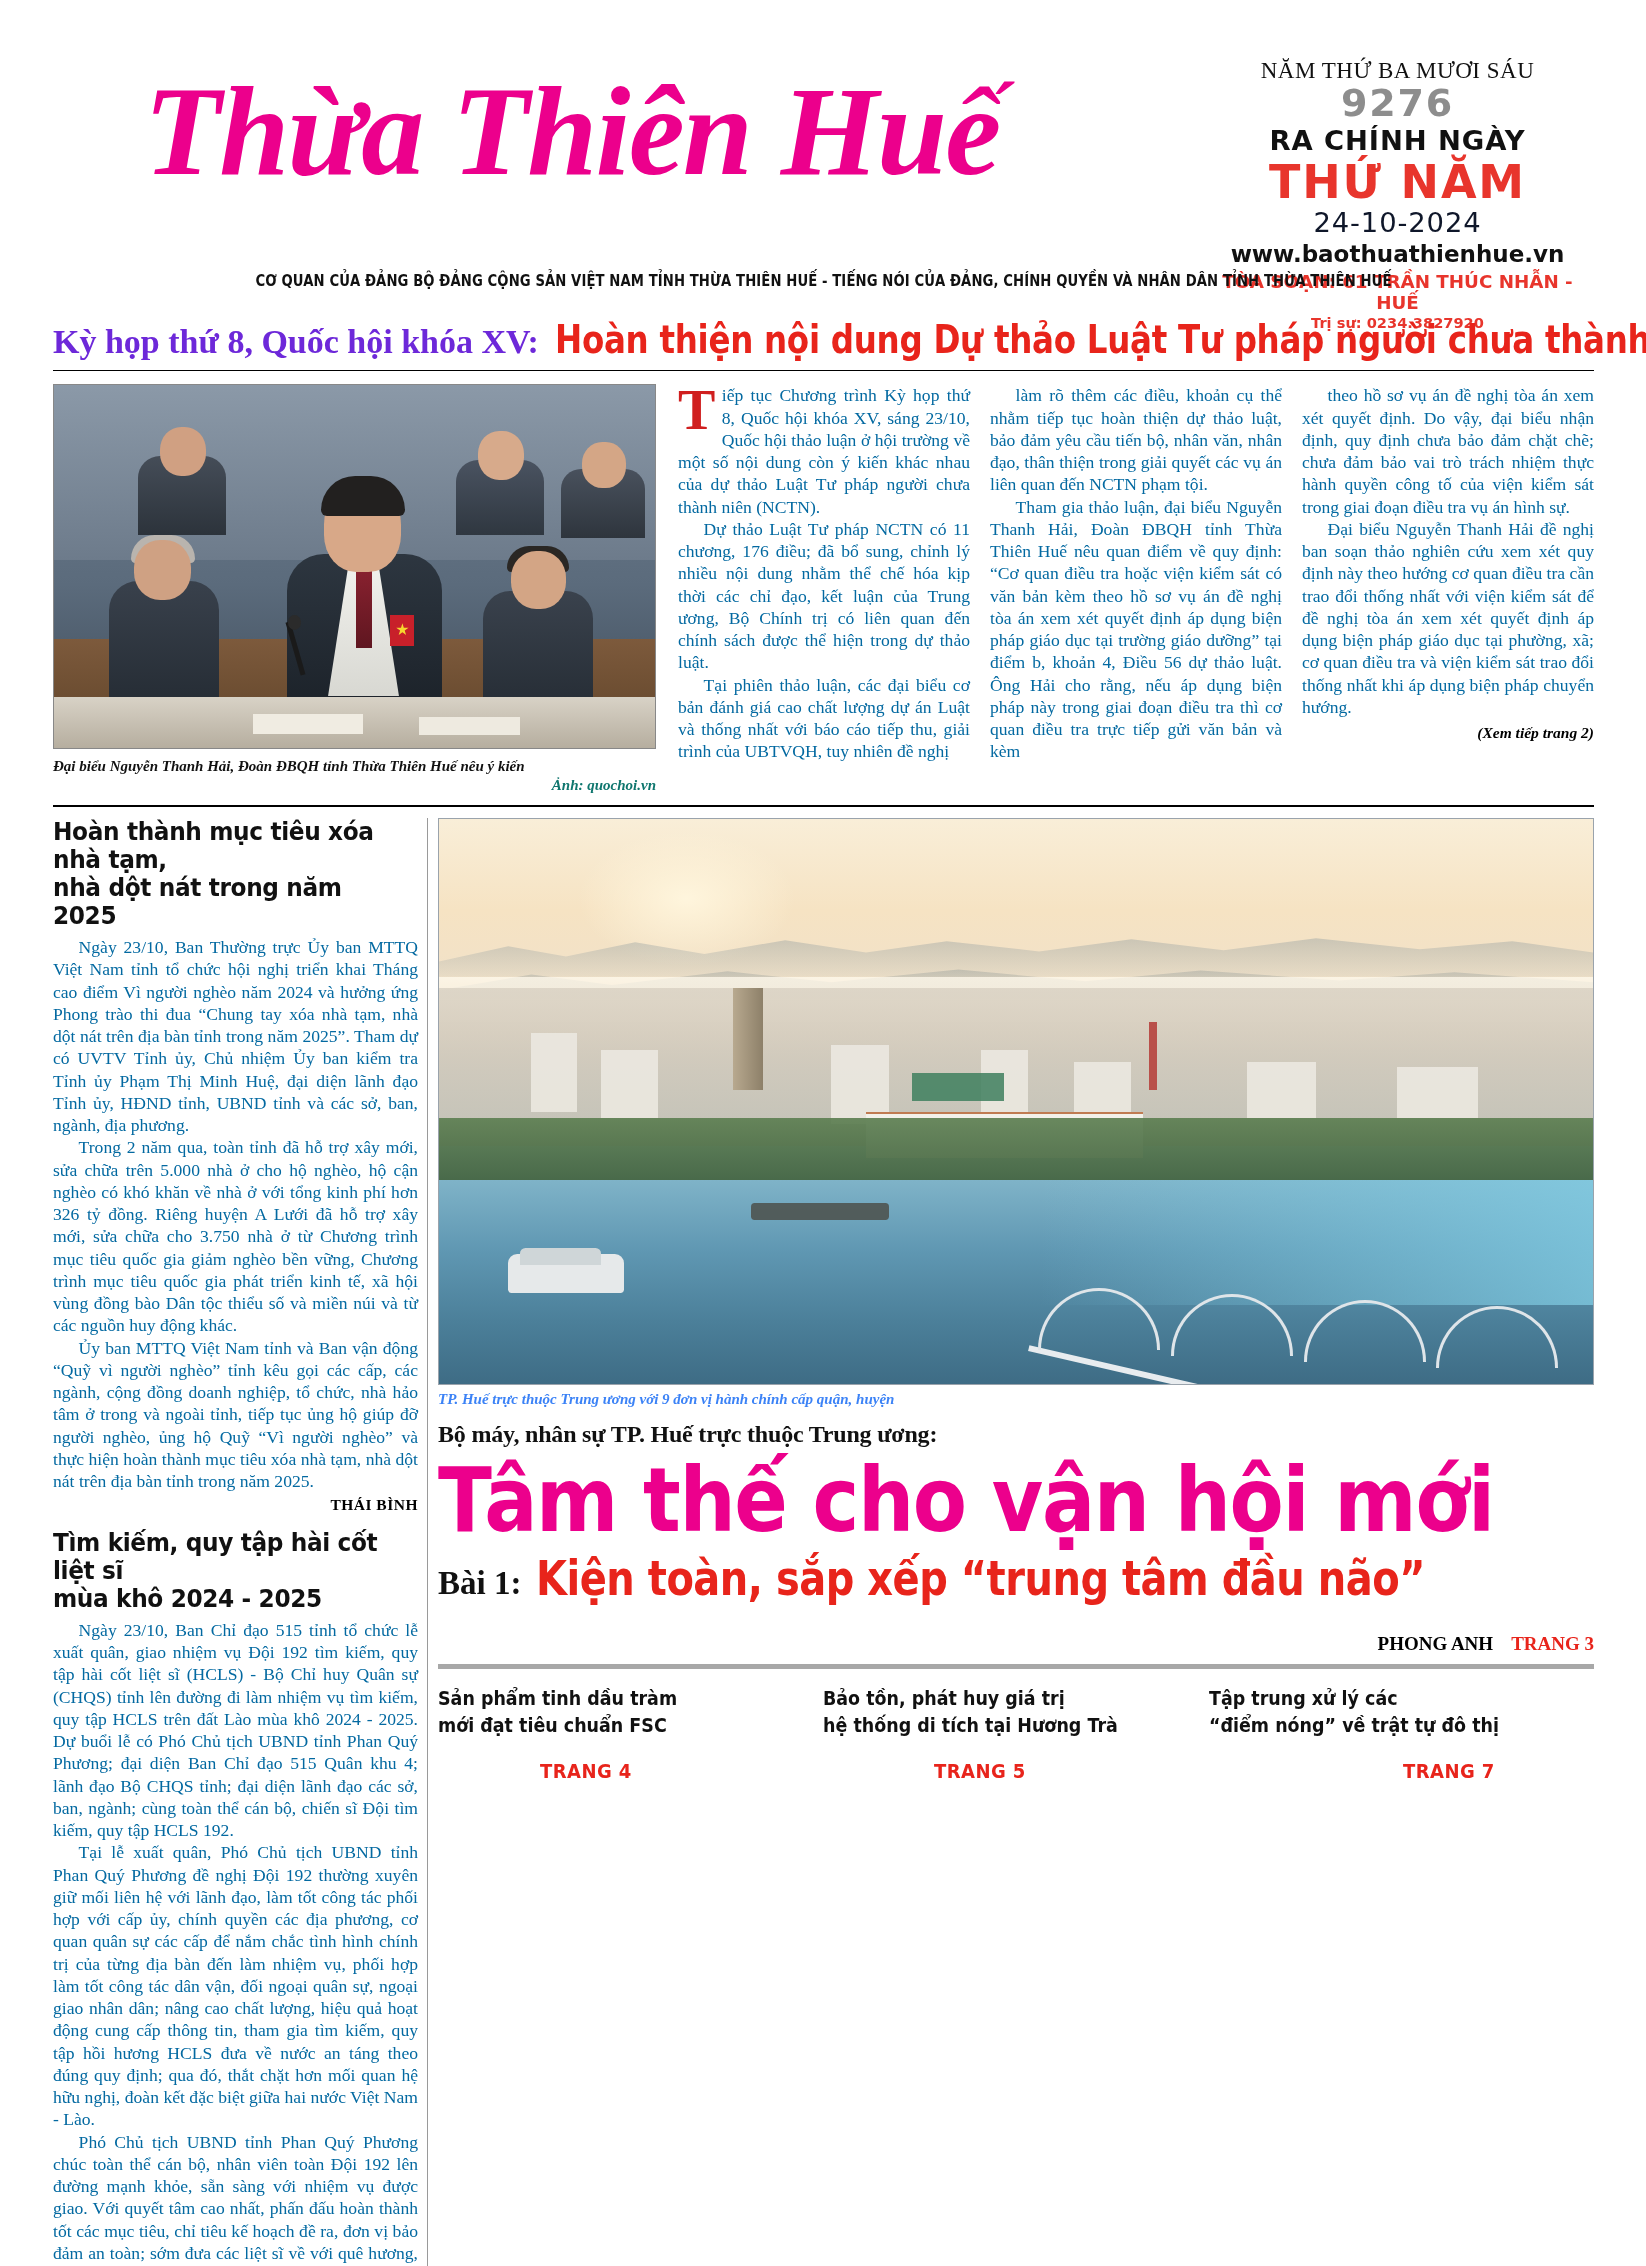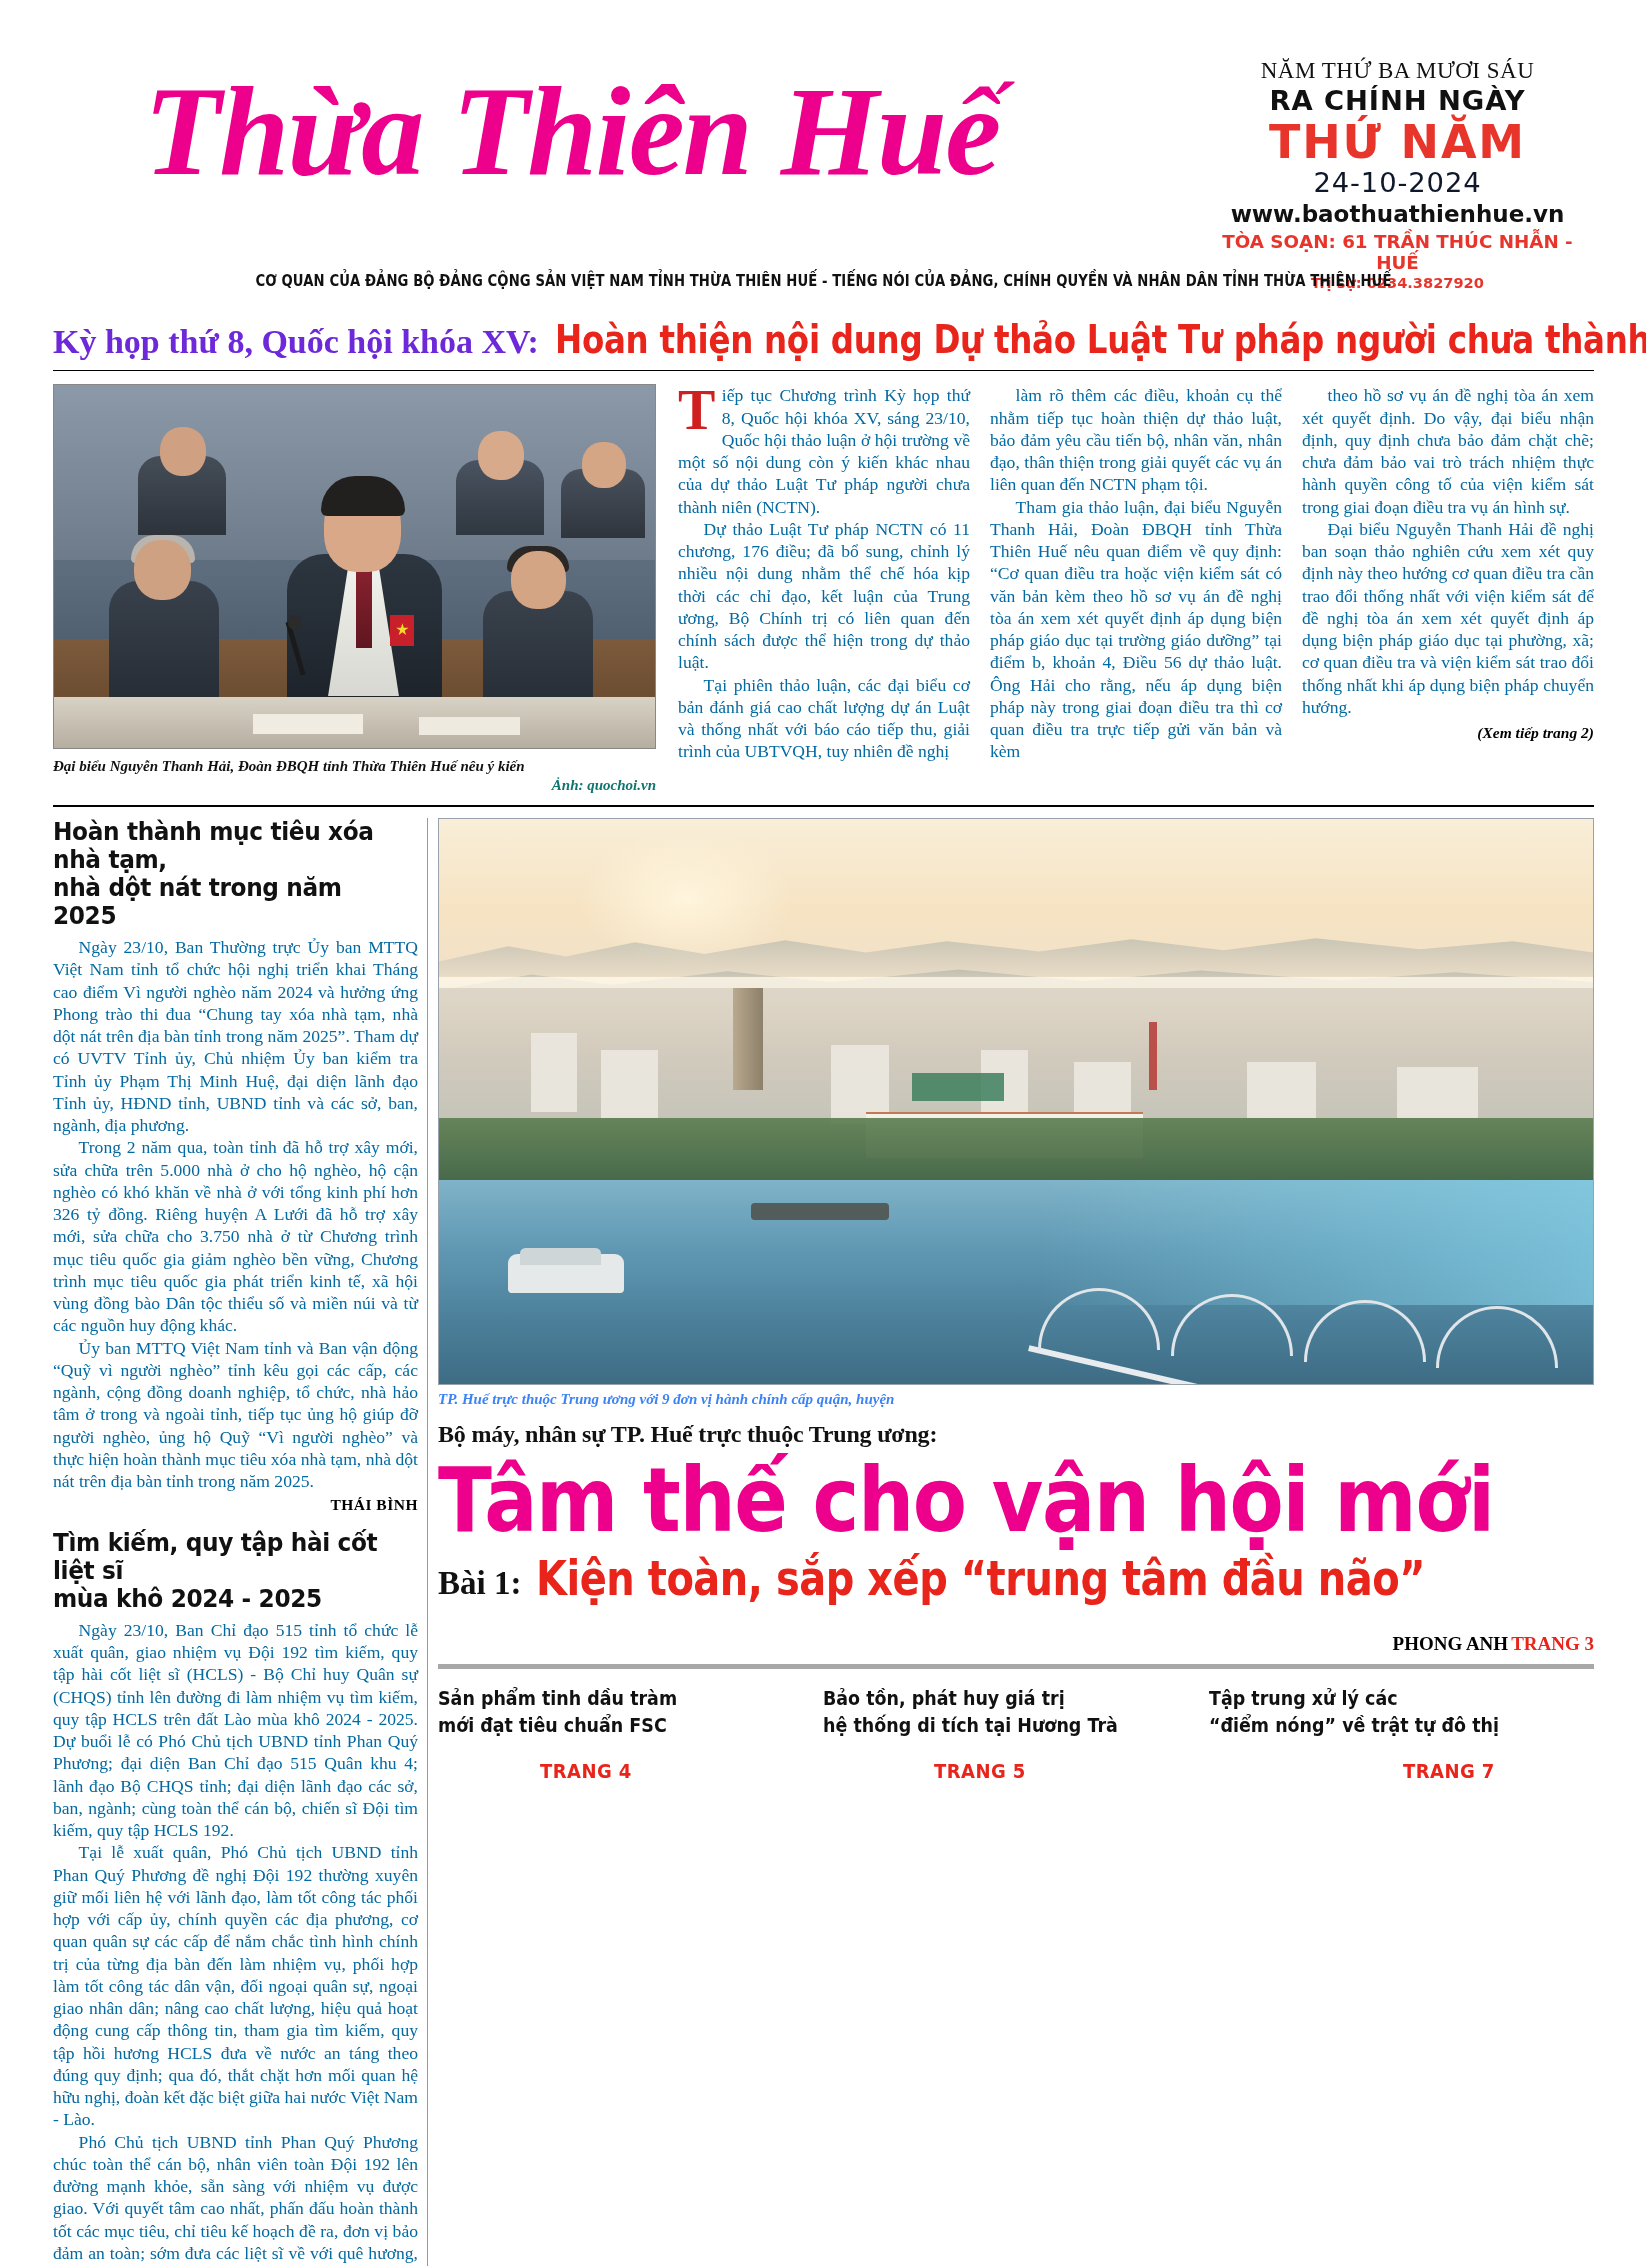--- a/index.html
+++ b/index.html
@@ -281,21 +281,21 @@
     font-weight:bold; font-size:33px; color:#111; white-space:nowrap;
     padding-bottom:3.7px;
   }
   .feat-sub {
     font-family:"DejaVu Sans", sans-serif;
     font-weight:bold; font-size:40px; color:#e8241b; white-space:nowrap;
     letter-spacing:-0.5px;
     transform:scaleY(1.22); transform-origin:left bottom;
   }
   .feat-credit {
-    display:flex; justify-content:flex-end; align-items:baseline; gap:3px;
+    display:flex; justify-content:flex-end; align-items:baseline; gap:18px;
     margin-top:27.4px;
     font-family:"Liberation Serif", serif; font-weight:bold; font-size:19px;
   }
   .feat-credit .pg { color:#e8241b; }
 
   .rule-grey { height:4.6px; background:#a8a8a8; margin-top:9.1px; }
 
   .teasers { display:flex; margin-top:16.4px; }
   .teaser { flex:1; }
   .teaser-title {
@@ -316,20 +316,21 @@
 </style>
 </head>
 <body>
 
 <div class="page">
 
   <div class="masthead">
     <div class="mast-title">Thừa Thiên Huế</div>
     <div class="mast-right">
       <div class="mast-year">NĂM THỨ BA MƯƠI SÁU</div>
+      <div class="mast-issue">9276</div>
       <div class="mast-daily">RA CHÍNH NGÀY</div>
       <div class="mast-weekday">THỨ NĂM</div>
       <div class="mast-date">24-10-2024</div>
       <div class="mast-web">www.baothuathienhue.vn</div>
       <div class="mast-office">TÒA SOẠN: 61 TRẦN THÚC NHẪN - HUẾ</div>
       <div class="mast-phone">Trị sự: 0234.3827920</div>
     </div>
     <div class="mast-tagline">CƠ QUAN CỦA ĐẢNG BỘ ĐẢNG CỘNG SẢN VIỆT NAM TỈNH THỪA THIÊN HUẾ  -  TIẾNG NÓI CỦA ĐẢNG, CHÍNH QUYỀN VÀ NHÂN DÂN TỈNH THỪA THIÊN HUẾ</div>
   </div>
 

